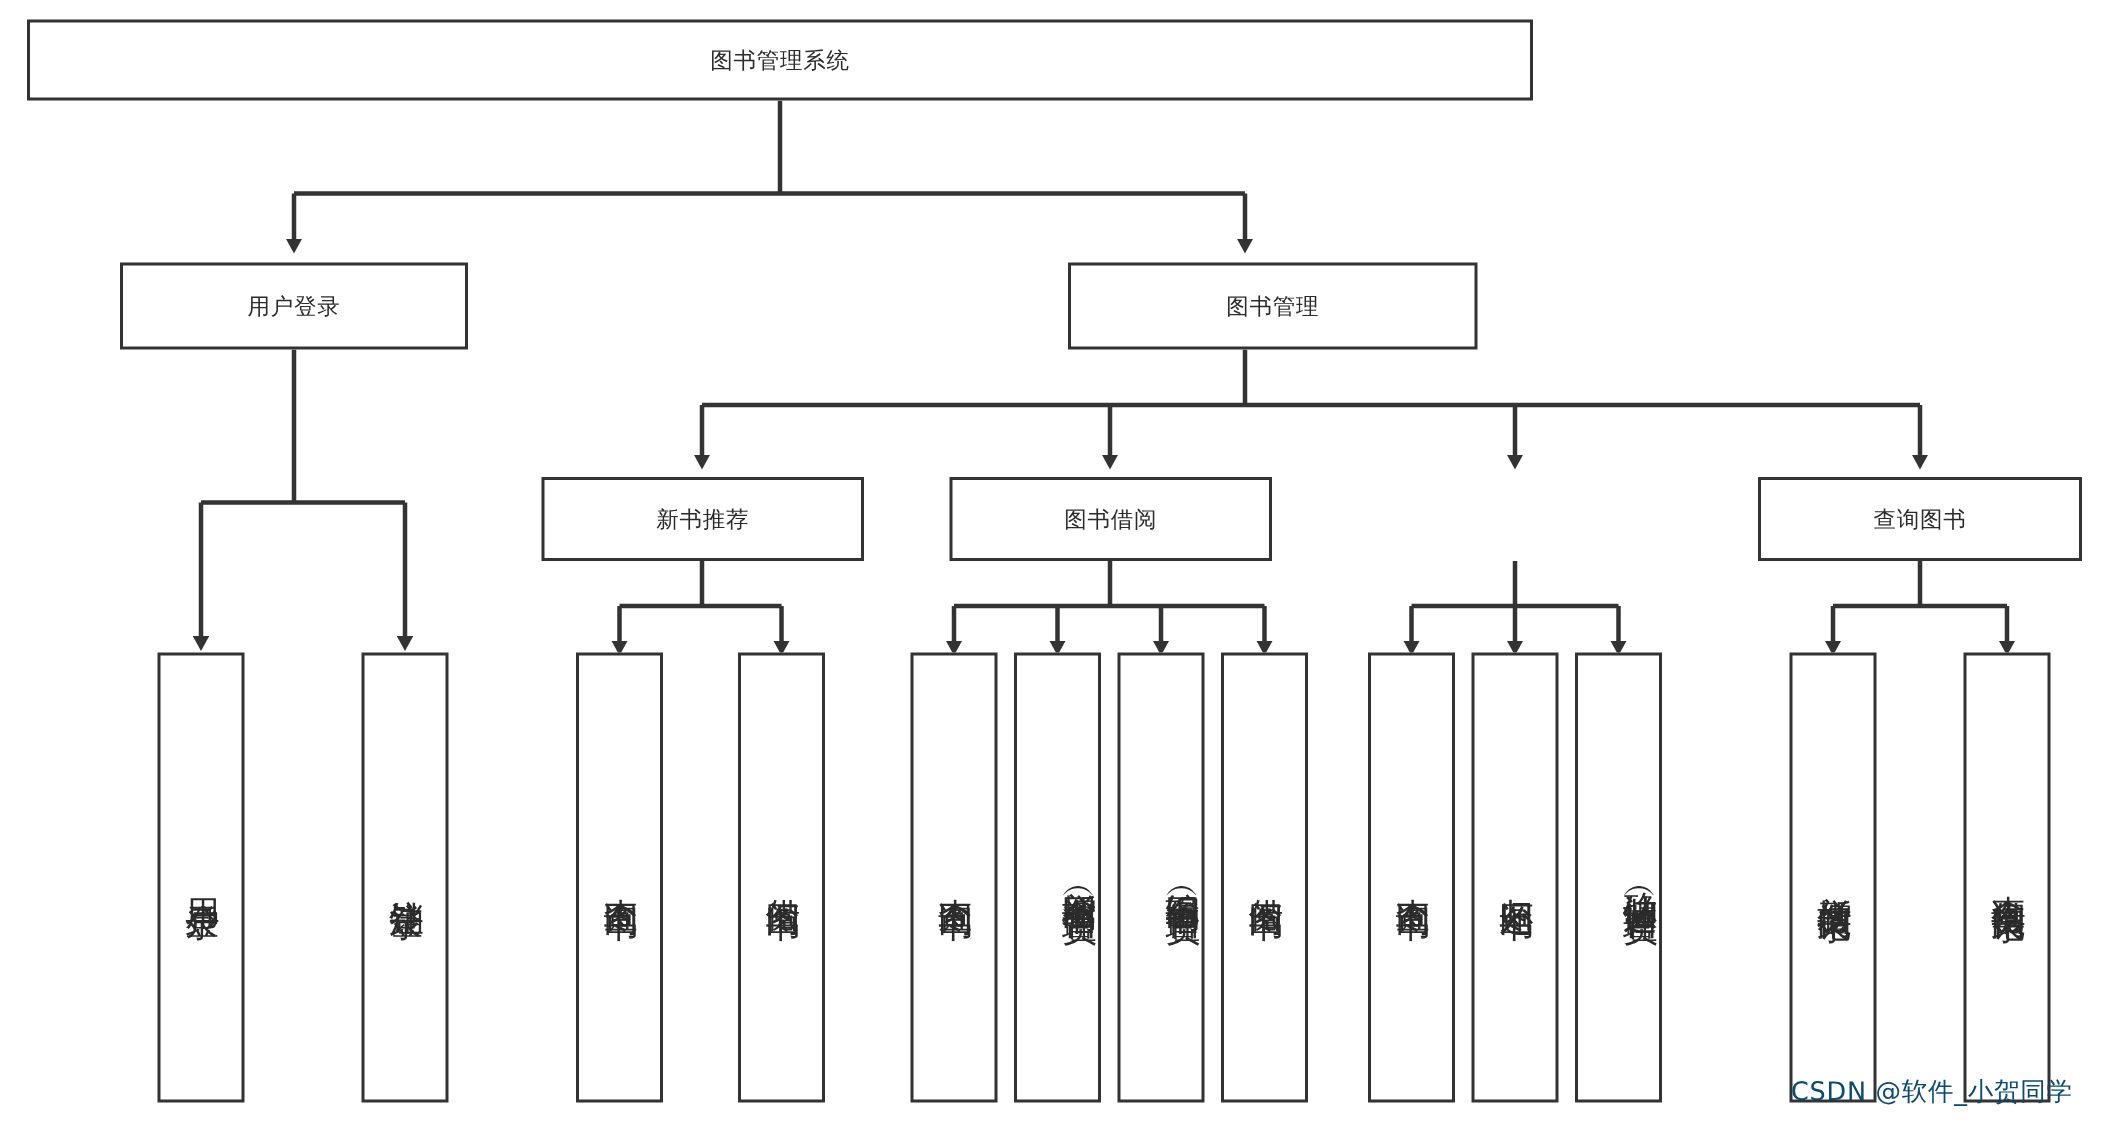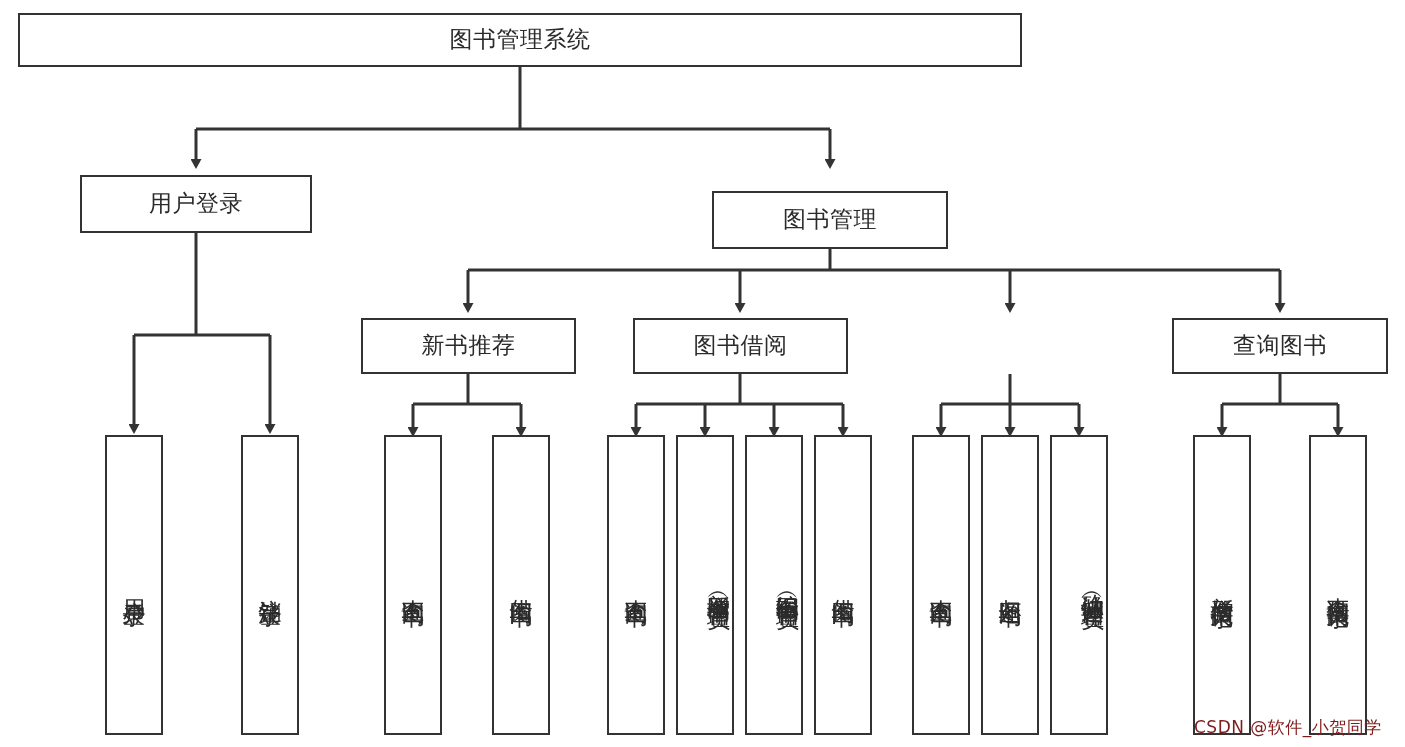--- a/index.html
+++ b/index.html
@@ -30,41 +30,41 @@
     box-sizing: border-box;
     border: 2px solid #333333;
     background: #ffffff;
     color: #2b2b2b;
     display: flex;
     align-items: center;
     justify-content: center;
     text-align: center;
   }
   .node-h {
-    font-size: 23px;
+    font-size: 15px;
     letter-spacing: 0.5px;
     line-height: 1.1;
   }
   .node-v {
     writing-mode: vertical-rl;
     text-orientation: upright;
     font-size: 23px;
     line-height: 1.18;
     letter-spacing: 2px;
     padding: 4px 0;
     align-items: flex-start;
     justify-content: center;
   }
   .node-v.tall {
     align-items: center;
   }
   .watermark {
     position: absolute;
     font-size: 17px;
-    color: #7f1d1d;
+    color: #0c4a6e;
     white-space: nowrap;
     font-family: "DejaVu Sans", "Liberation Sans", sans-serif;
     letter-spacing: 0.5px;
   }
 </style>
 </head>
 <body>
 
 <div id="diagram-root">
 
@@ -114,21 +114,21 @@
       <path d="M1280,374 L1280,404"></path>
       <path d="M1222,404 L1338,404"></path>
       <path d="M1222,404 L1222,428" marker-end="url(#arrow)"></path>
       <path d="M1338,404 L1338,428" marker-end="url(#arrow)"></path>
     </g>
   </svg>
 
   <div class="node node-h" style="left:18px; top:13px; width:1004px; height:54px;">图书管理系统</div>
 
   <div class="node node-h" style="left:80px; top:175px; width:232px; height:58px;">用户登录</div>
-  <div class="node node-h" style="left:712px; top:175px; width:236px; height:58px;margin-top:16px;">图书管理</div>
+  <div class="node node-h" style="left:712px; top:175px; width:273px; height:58px;">图书管理</div>
 
   <div class="node node-h" style="left:361px; top:318px; width:215px; height:56px;">新书推荐</div>
   <div class="node node-h" style="left:633px; top:318px; width:215px; height:56px;">图书借阅</div>
   <div class="node node-h" style="left:1172px; top:318px; width:216px; height:56px;">查询图书</div>
 
   <div class="node node-v tall" style="left:105px; top:435px; width:58px; height:300px;">用户登录</div>
   <div class="node node-v tall" style="left:241px; top:435px; width:58px; height:300px;">注销登录</div>
 
   <div class="node node-v tall" style="left:384px; top:435px; width:58px; height:300px;">查询图书</div>
   <div class="node node-v tall" style="left:492px; top:435px; width:58px; height:300px;">借阅图书</div>

